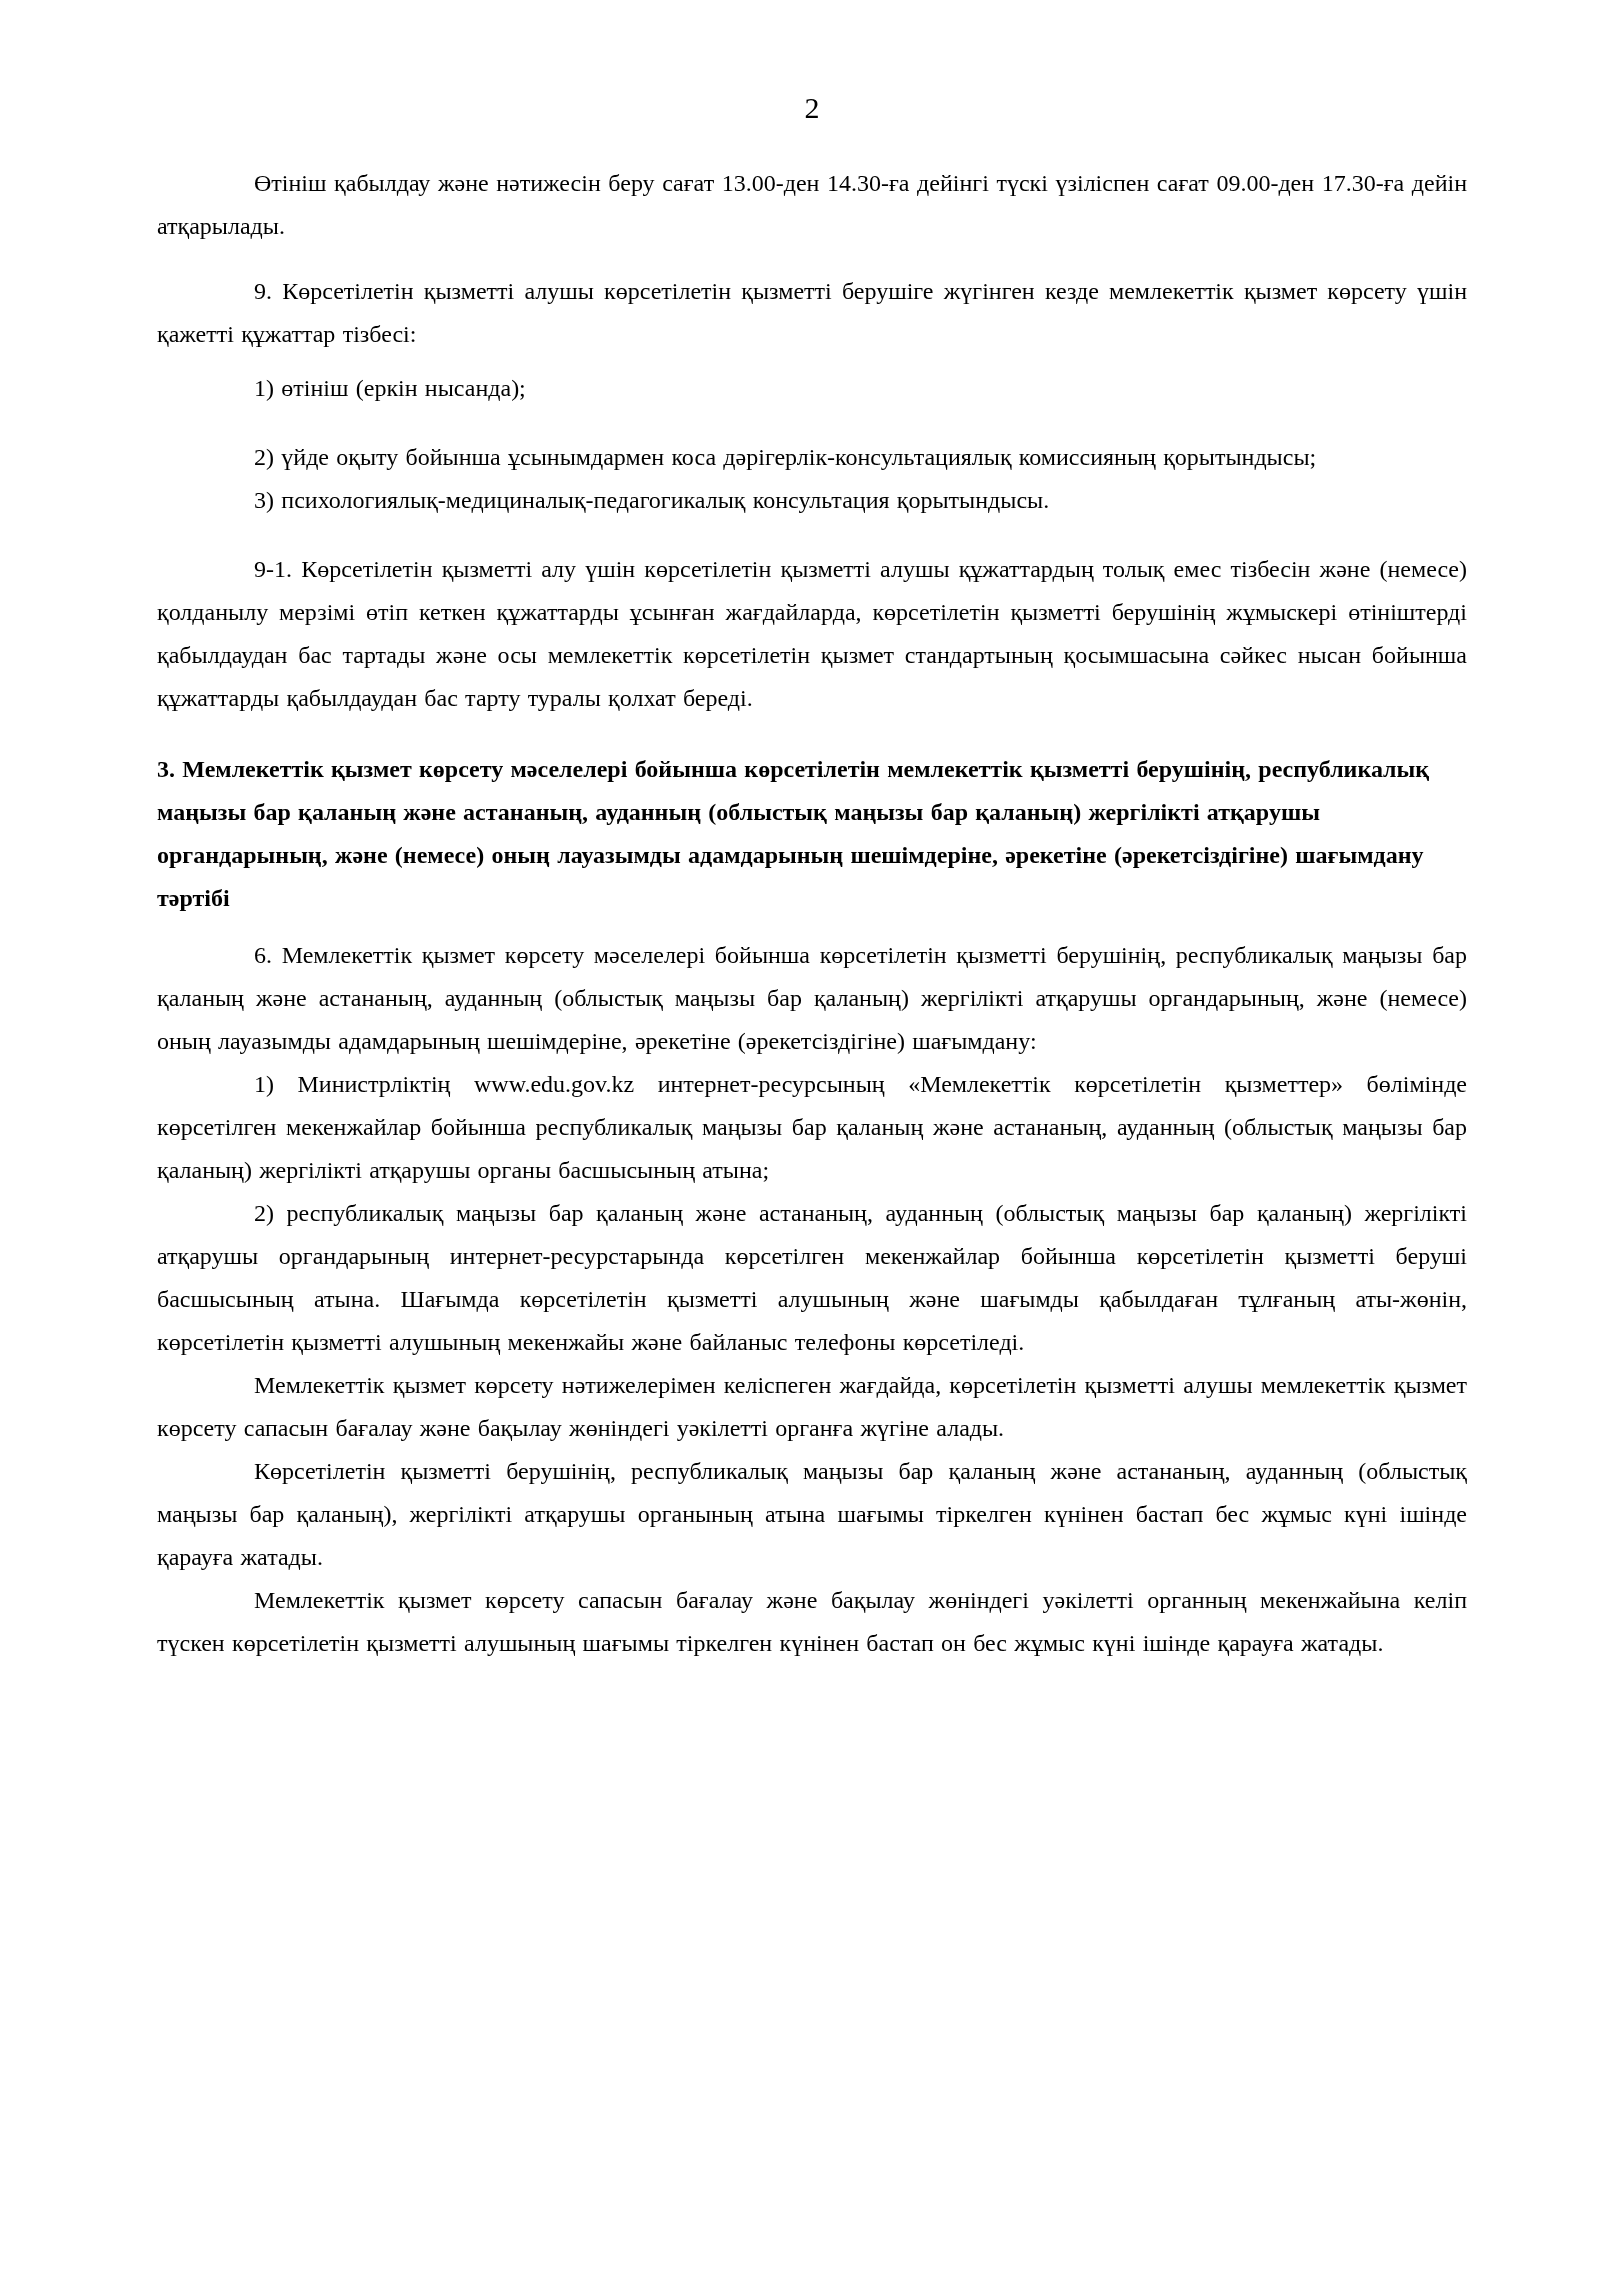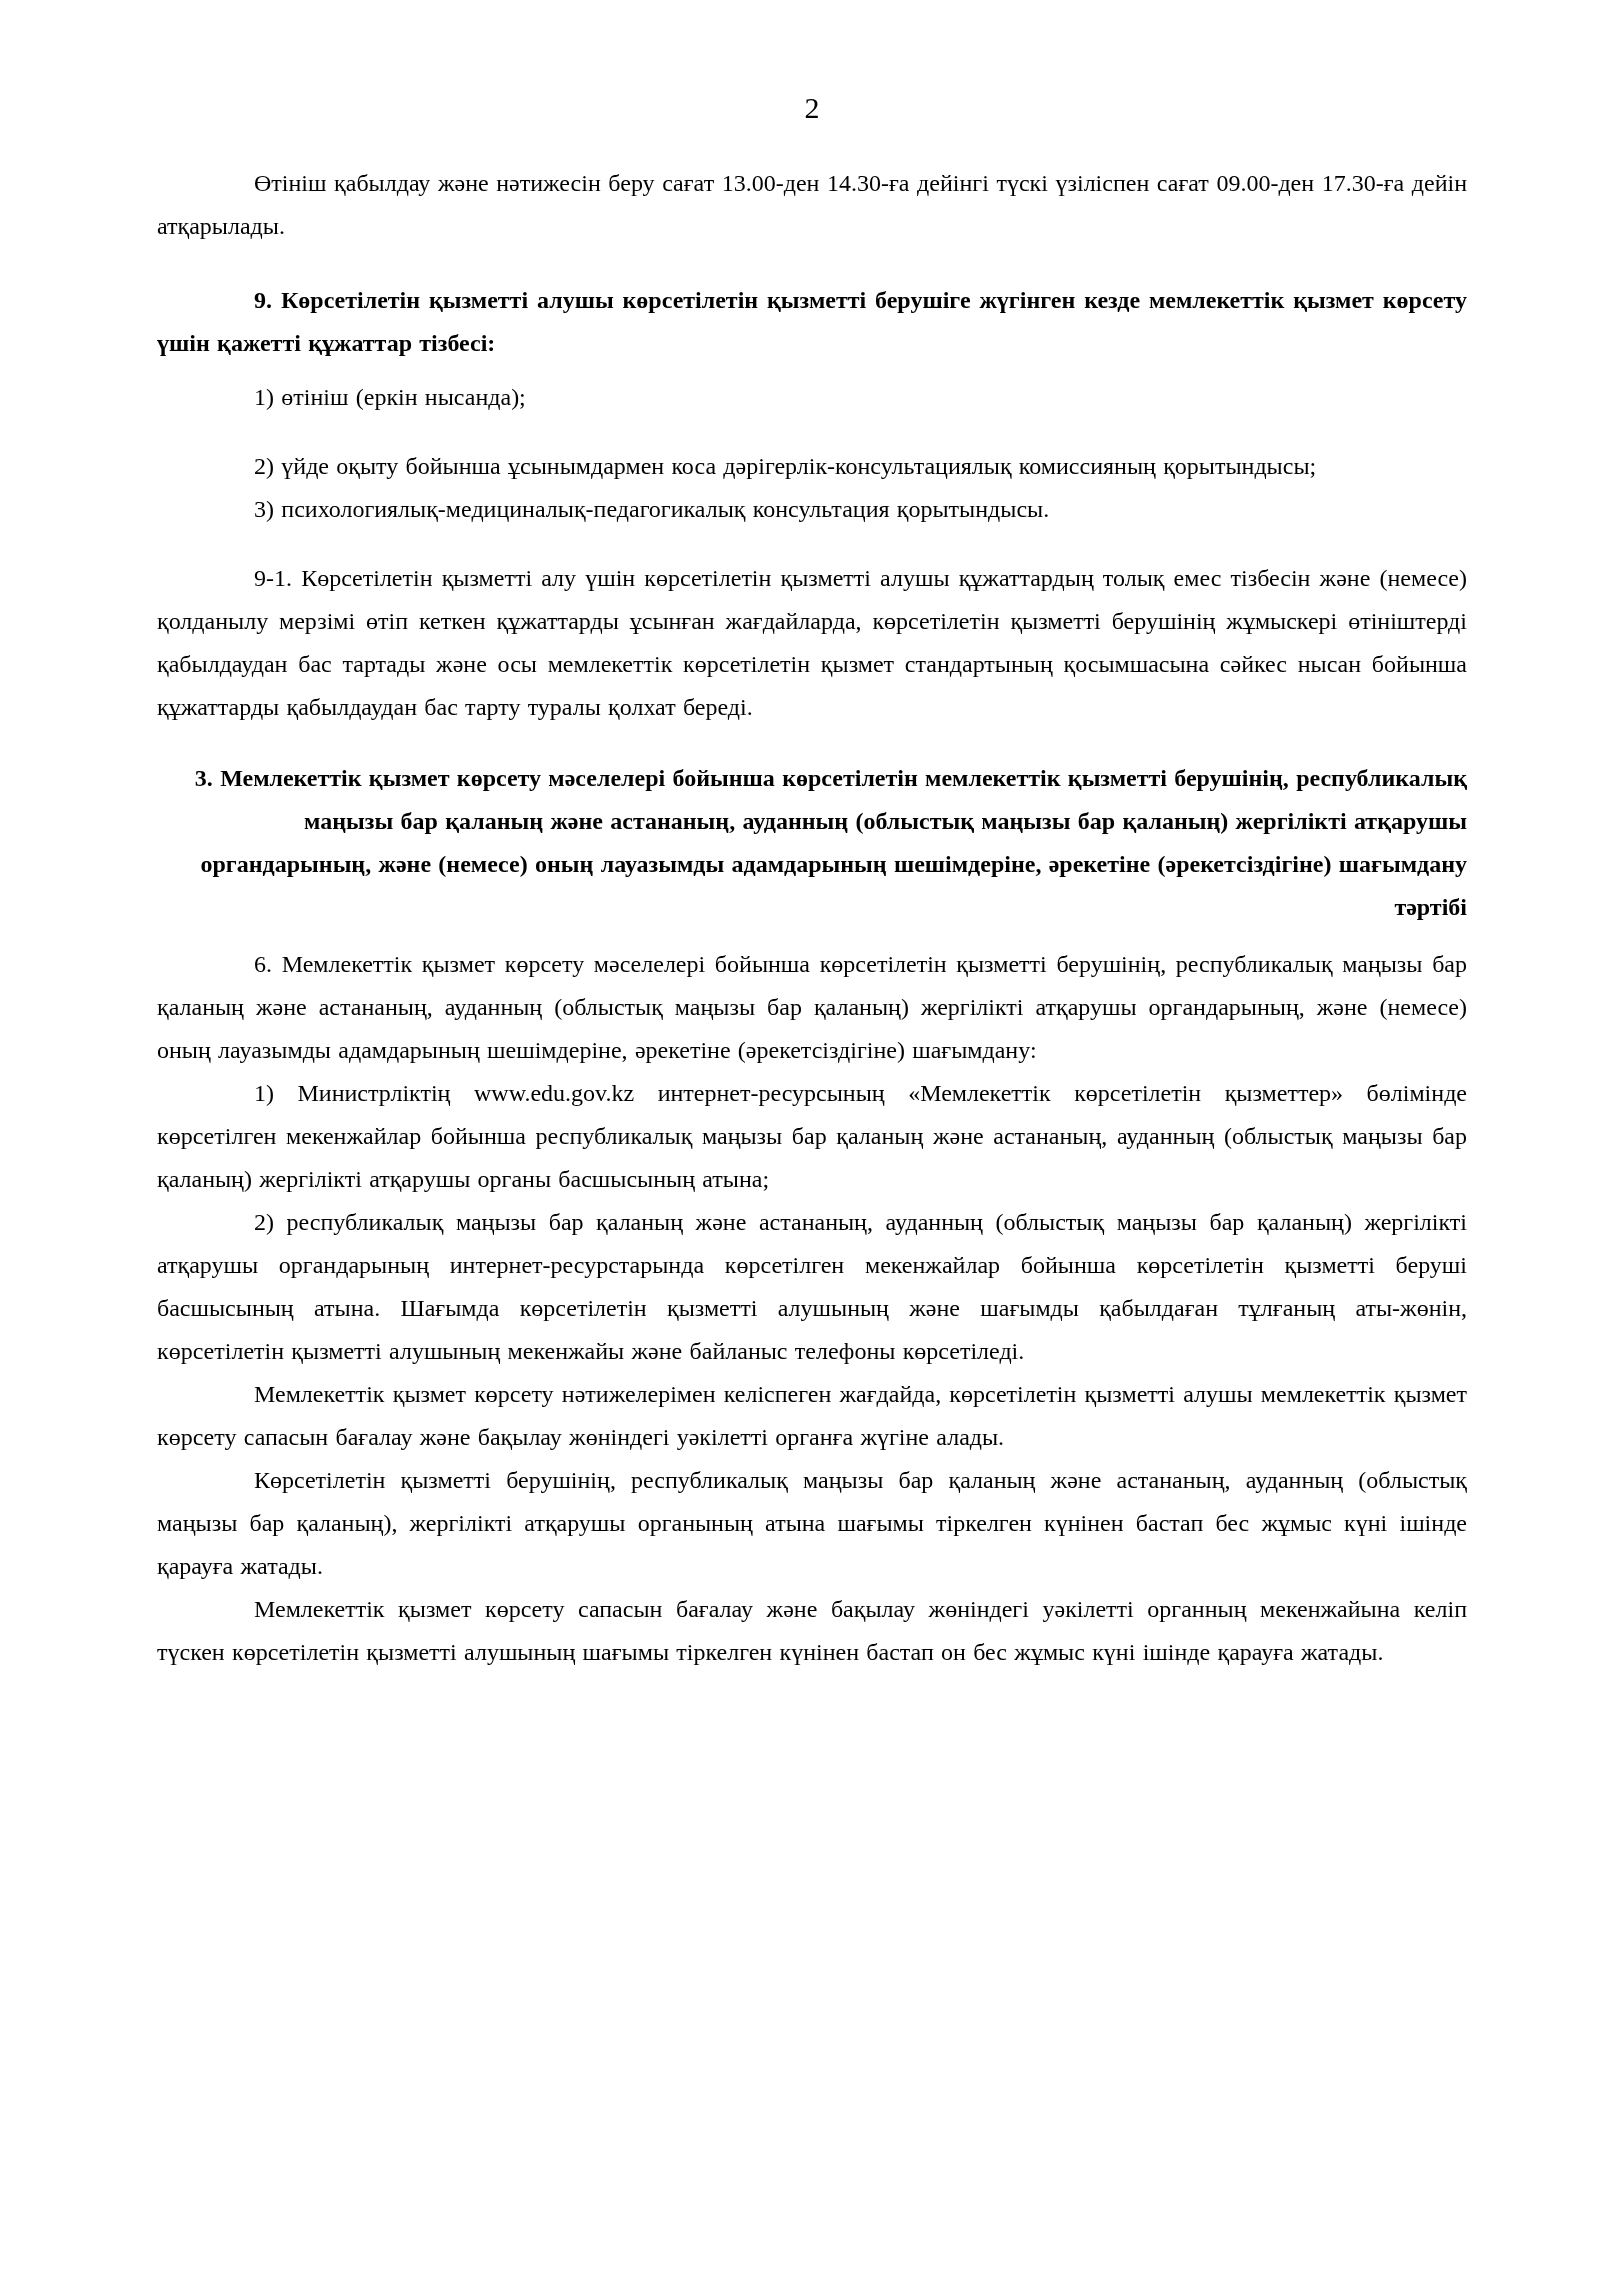--- a/index.html
+++ b/index.html
@@ -22,24 +22,24 @@
   }
   .page p {
     font-size: 24px;
     line-height: 43px;
     text-align: justify;
     text-indent: 97px;
     word-spacing: 1.3px;
   }
   .page p.mt-sm { margin-top: 11px; }
   .page p.mt-md { margin-top: 26px; }
-  .page p.mt-lg { margin-top: 31px; font-weight: bold; }
+  .page p.mt-lg { margin-top: 22px; }
   .page p.heading {
     font-weight: bold;
-    text-align: right;
+    text-align: left;
     text-indent: 0;
     margin-top: 27.5px;
     margin-bottom: 14.4px;
   }
 </style>
 </head>
 <body>
 
 <div class="page">
   <div class="page-number">2</div>

